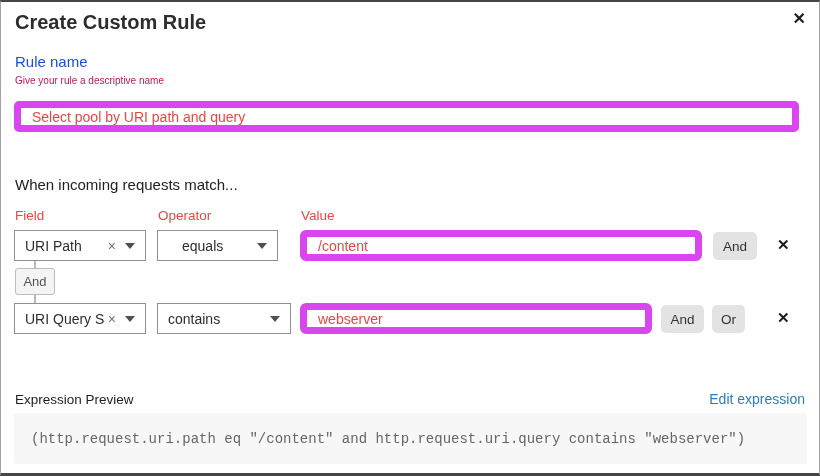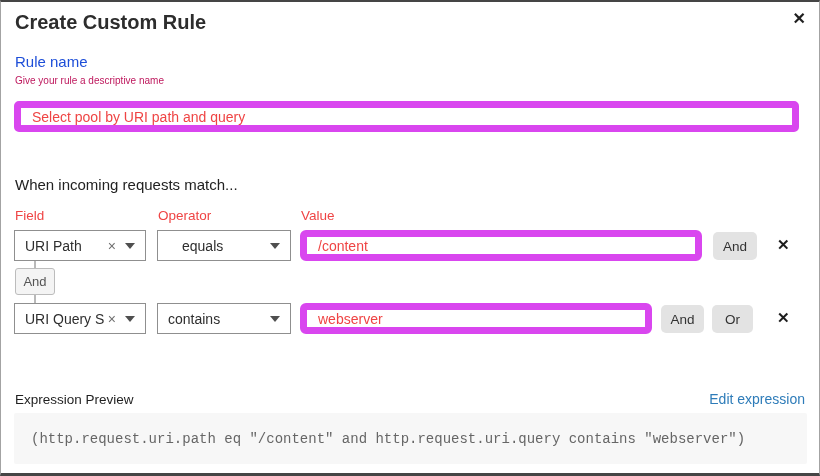--- a/index.html
+++ b/index.html
@@ -135,21 +135,21 @@
 
   <div class="abs col-label" style="left:14px; top:206px;">Field</div>
   <div class="abs col-label" style="left:157px; top:206px;">Operator</div>
   <div class="abs col-label" style="left:300px; top:206px;">Value</div>
 
   <div class="abs select-box" style="left:13px; top:228px; width:132px;">
     <span class="sel-label">URI Path</span>
     <span class="clear-x">×</span>
     <span class="caret"></span>
   </div>
-  <div class="abs select-box" style="left:156px; top:228px; width:134px;padding-left:24px;">
+  <div class="abs select-box" style="left:156px; top:228px; width:121px;padding-left:24px;">
     <span class="sel-label">equals</span>
     <span class="caret"></span>
   </div>
   <div class="abs" style="left:299px; top:228px; width:402px;">
     <input class="text-input" type="text" style="border-radius: 6px;" value="/content">
   </div>
   <button class="abs gray-btn" style="left:712px; top:230px; width:44px;">And</button>
   <div class="abs remove-x" style="left:776px; top:235px;">✕</div>
 
   <div class="abs connector-line" style="top:259px; height:7px;"></div>
@@ -162,20 +162,20 @@
     <span class="caret"></span>
   </div>
   <div class="abs select-box" style="left:156px; top:301px; width:134px;">
     <span class="sel-label">contains</span>
     <span class="caret"></span>
   </div>
   <div class="abs" style="left:299px; top:301px; width:352px;">
     <input class="text-input" type="text" style="border-radius: 6px;" value="webserver">
   </div>
   <button class="abs gray-btn" style="left:660px; top:303px; width:43px;">And</button>
-  <button class="abs gray-btn" style="left:711px; top:303px; width:41px;">Or</button>
+  <button class="abs gray-btn" style="left:711px; top:303px; width:33px;">Or</button>
   <div class="abs remove-x" style="left:776px; top:308px;">✕</div>
 
   <div class="abs expr-label" style="left:14px; top:390px;">Expression Preview</div>
   <div class="abs edit-link" style="right:14px; top:389px;">Edit expression</div>
   <div class="abs code-block">(http.request.uri.path eq "/content" and http.request.uri.query contains "webserver")</div>
 
 </div>
 
 </body></html>

